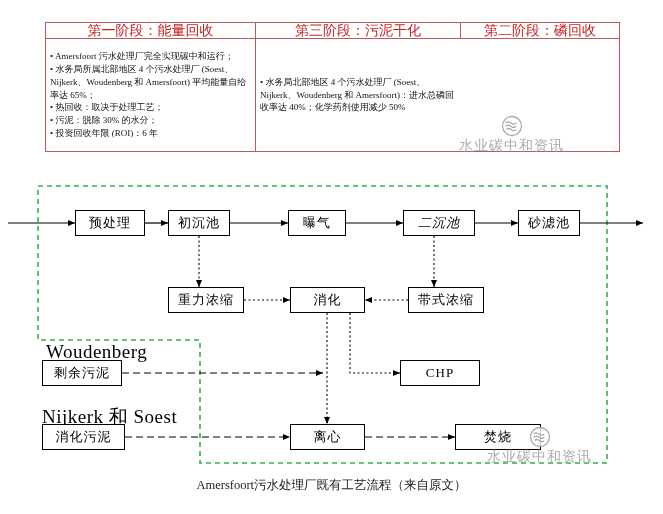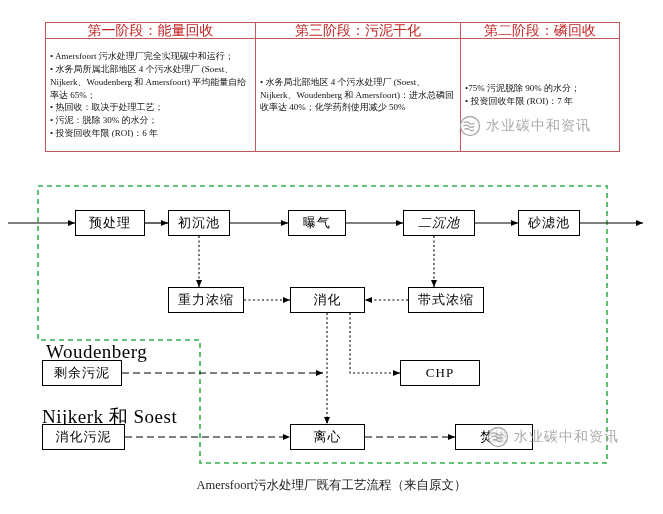--- a/index.html
+++ b/index.html
@@ -23,23 +23,23 @@
   .ls{stroke:#000;stroke-width:1.2;fill:none;marker-end:url(#arr);}
   .ld{stroke:#000;stroke-width:1.1;fill:none;stroke-dasharray:2 2.5;marker-end:url(#arr);}
   .lh{stroke:#000;stroke-width:1.1;fill:none;stroke-dasharray:7 4;marker-end:url(#arr);}
   .gborder{fill:none;stroke:#35b04f;stroke-width:1.6;stroke-dasharray:5 4;}
 
   .fbox{position:absolute;height:26px;box-sizing:border-box;background:#fff;border:1px solid #000;
         display:flex;align-items:center;justify-content:center;font-size:13px;letter-spacing:1px;z-index:2;}
   .flabel{position:absolute;font-size:19px;z-index:2;letter-spacing:0.5px;}
 
   
-  .wmark{position:absolute;display:flex;align-items:center;gap:5px;z-index:4;
+  .wmark{position:absolute;display:flex;align-items:center;z-index:4;
          color:#a3a3a3;font-family:"Liberation Sans","DejaVu Sans",sans-serif;
-         font-size:14px;letter-spacing:1px;opacity:0.92;}
+         font-size:14px;letter-spacing:1px;opacity:0.92;flex-direction:column;}
   .wmark .logo{flex:0 0 auto;display:block;}
 
   
   .caption{position:absolute;left:0;top:477px;width:663px;text-align:center;
            font-size:12.5px;color:#222;z-index:2;}
 </style>
 </head>
 <body>
 
 <div class="page">
@@ -47,22 +47,20 @@
   <div class="ptable">
     <div class="hcell">第一阶段：能量回收</div>
     <div class="hcell">第三阶段：污泥干化</div>
     <div class="hcell">第二阶段：磷回收</div>
     <div class="bcell">• Amersfoort 污水处理厂完全实现碳中和运行；
 • 水务局所属北部地区 4 个污水处理厂 (Soest、Nijkerk、Woudenberg 和 Amersfoort) 平均能量自给率达 65%；
 • 热回收：取决于处理工艺；
 • 污泥：脱除 30% 的水分；
 • 投资回收年限 (ROI)：6 年</div>
     <div class="bcell">• 水务局北部地区 4 个污水处理厂 (Soest、Nijkerk、Woudenberg 和 Amersfoort)：进水总磷回收率达 40%；化学药剂使用减少 50%</div>
-    <div class="bcell">•75% 污泥脱除 90% 的水分；
-• 投资回收年限 (ROI)：7 年</div>
   </div>
 
   <svg class="lines" width="663" height="514" viewBox="0 0 663 514">
     <defs>
       <marker id="arr" markerWidth="8" markerHeight="8" refX="7" refY="3" orient="auto" markerUnits="userSpaceOnUse">
         <path d="M0,0 L7,3 L0,6 Z" fill="#000"></path>
       </marker>
     </defs>
 
     <path class="gborder" d="M38,186 H607 V463 H200 V340 H38 Z"></path>
@@ -98,21 +96,21 @@
 
   <div class="fbox" style="left:400px;top:360px;width:80px;">CHP</div>
 
   <div class="flabel" style="left:46px;top:341px;">Woudenberg</div>
   <div class="fbox" style="left:42px;top:360px;width:80px;">剩余污泥</div>
 
   <div class="flabel" style="left:42px;top:404px;">Nijkerk 和 Soest</div>
   <div class="fbox" style="left:42px;top:424px;width:83px;">消化污泥</div>
 
   <div class="fbox" style="left:290px;top:424px;width:75px;">离心</div>
-  <div class="fbox" style="left:455px;top:424px;width:78px;">焚烧</div>
+  <div class="fbox" style="left:455px;top:424px;width:86px;">焚烧</div>
 
   <div class="wmark" style="left:459px;top:115px;">
     <svg class="logo" width="22" height="22" viewBox="0 0 22 22">
       <circle cx="11" cy="11" r="9.5" fill="#ffffff" fill-opacity="0.85" stroke="#a3a3a3" stroke-width="1.3"></circle>
       <path d="M4.5,8 q2.7,-2.4 5.4,0 t5.4,0" fill="none" stroke="#a3a3a3" stroke-width="1.2"></path>
       <path d="M4.5,11.3 q2.7,-2.4 5.4,0 t5.4,0" fill="none" stroke="#a3a3a3" stroke-width="1.2"></path>
       <path d="M5.5,14.6 q2.4,-2.2 4.8,0 t4.8,0" fill="none" stroke="#a3a3a3" stroke-width="1.2"></path>
     </svg>
     <span>水业碳中和资讯</span>
   </div>

